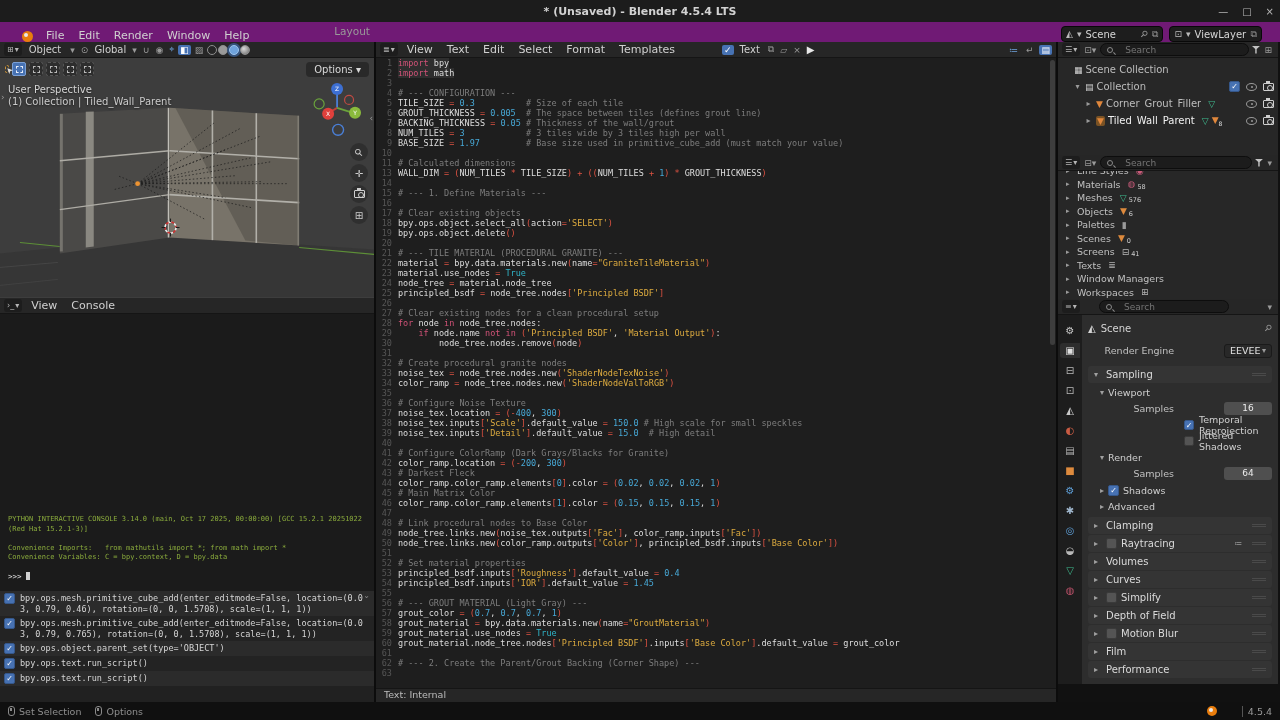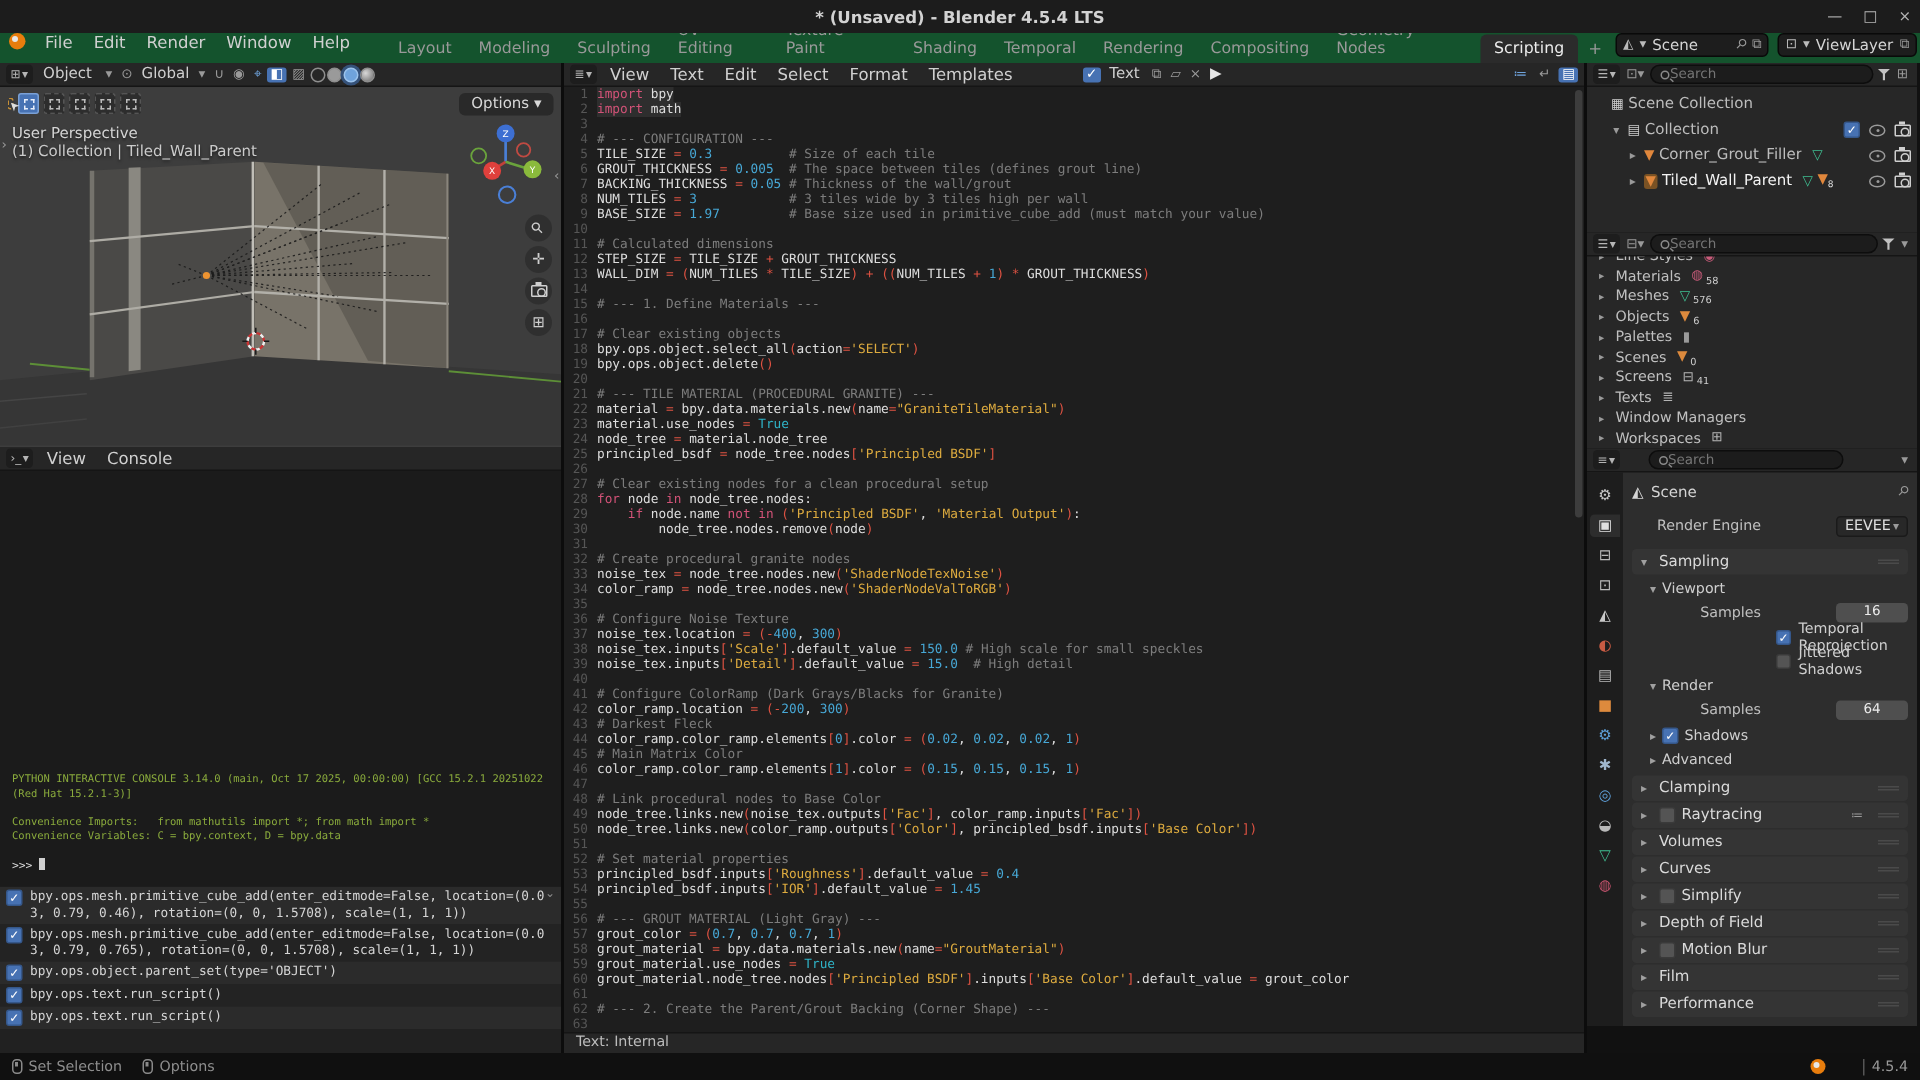--- a/index.html
+++ b/index.html
@@ -7,25 +7,25 @@
     font-family:"DejaVu Sans", sans-serif; font-size:11px; color:#c8c8c8; }
   .app { display:flex; flex-direction:column; width:1280px; height:720px; }
 
   
   .titlebar { height:22px; background:#1c1c1c; display:flex; align-items:center; justify-content:center; position:relative; flex:none; }
   .title-text { color:#d2d2d2; font-weight:bold; font-size:11px; }
   .win-controls { position:absolute; right:6px; top:0; height:22px; display:flex; align-items:center; gap:14px; color:#b5b5b5; font-size:10px; }
   .win-controls span { cursor:default; }
 
   
-  .menubar { height:20px; background:#14532d; display:flex; align-items:flex-start; padding:0 2px; flex:none; gap:2px; }
+  .menubar { height:20px; background:#701a75; display:flex; align-items:flex-end; padding:0 18px; flex:none; gap:2px; }
   .blogo { width:11px; height:11px; border-radius:50%; background:#e87d0d; position:relative; margin:0 4px; flex:none; }
   .blogo::after { content:""; position:absolute; left:2px; top:2px; width:4px; height:4px; border-radius:50%; background:#e8e8e8; }
   .menu-item { padding:2px 7px; color:#d0d0d0; border-radius:3px; }
-  .ws-tabs { display:flex; margin-left:14px; align-items:flex-end; height:20px; }
+  .ws-tabs { display:flex; margin-left:14px; align-items:flex-end; height:20px;flex-direction:column; }
   .ws-tab { padding:3px 9px 4px; color:#999; font-size:10.5px; border-radius:4px 4px 0 0; }
   .ws-tab.active { background:#2b2b2b; color:#ececec; }
   .ws-add { padding:3px 7px; color:#999; }
   .topbar-right { margin-left:auto; display:flex; gap:6px; align-items:center; }
   .id-selector { display:flex; align-items:center; background:#1d1d1d; border:1px solid #090909; border-radius:4px; height:16px; padding:0 4px; gap:4px; }
   .id-selector .glyph { font-size:9px; color:#bbb; }
   .id-selector .name { color:#d5d5d5; font-size:10px; min-width:52px; }
   .pin-icon { transform:rotate(45deg); display:inline-block; color:#999; font-size:9px; }
   .copy-icon { color:#999; font-size:9px; }
 
@@ -93,21 +93,21 @@
   .code-line { display:flex; height:10px; line-height:10px; font-size:8.5px; white-space:pre; }
   .code-line .ln { width:22px; text-align:right; color:#565656; padding-right:6px; flex:none; }
   .code-line .src { color:#dedede; }
   .code-line.selhl .src { background:#2e2e2e; }
   .src .k { color:#d15277; } .src .n { color:#47a8d6; } .src .s { color:#ddab3f; }
   .src .c { color:#7d7d7d; } .src .o { color:#de5242; } .src .b { color:#2fb3c7; }
   .ted-scroll { position:absolute; right:1px; top:2px; width:5px; height:285px; background:#4a4a4a; border-radius:3px; opacity:.7; }
   .ted-footer { height:14px; background:#262626; border-top:1px solid #151515; display:flex; align-items:flex-start; padding:0 8px; color:#bcbcbc; font-size:9.5px; flex:none; }
 
   
-  .searchbox { flex:1; display:flex; align-items:center; gap:0; background:#1c1c1c; border:1px solid #0d0d0d; border-radius:9px; height:13px; padding:0 6px; min-width:0; }
+  .searchbox { flex:1; display:flex; align-items:center; gap:12px; background:#1c1c1c; border:1px solid #0d0d0d; border-radius:9px; height:13px; padding:0 6px; min-width:0; }
   .searchbox input { background:transparent; border:none; outline:none; color:#9a9a9a; font-size:9px; width:100%; font-family:"DejaVu Sans", sans-serif; }
   .mag { width:6px; height:6px; border:1px solid #8a8a8a; border-radius:50%; position:relative; flex:none; }
   .mag::after { content:""; position:absolute; left:5px; top:5px; width:3px; height:1px; background:#8a8a8a; transform:rotate(45deg); }
   .funnel { width:9px; height:8px; background:#c2c2c2; clip-path:polygon(0 0,100% 0,58% 45%,58% 100%,42% 100%,42% 45%); flex:none; }
 
   
   .outliner1-body { height:97px; background:#272727; padding-top:3px; flex:none; }
   .ol-row { display:flex; align-items:center; height:17px; gap:3px; padding-right:4px; font-size:10px; color:#bdbdbd; }
   .ol-row .chev { width:9px; color:#9a9a9a; font-size:8px; text-align:center; flex:none; }
   .ol-row .gl { font-size:9px; flex:none; }
@@ -390,21 +390,20 @@
             <div class="code-line selhl"><span class="ln">2</span><span class="src"><span class="k">import</span> math</span></div>
             <div class="code-line"><span class="ln">3</span><span class="src"> </span></div>
             <div class="code-line"><span class="ln">4</span><span class="src"><span class="c"># --- CONFIGURATION ---</span></span></div>
             <div class="code-line"><span class="ln">5</span><span class="src">TILE_SIZE <span class="o">=</span> <span class="n">0.3</span>          <span class="c"># Size of each tile</span></span></div>
             <div class="code-line"><span class="ln">6</span><span class="src">GROUT_THICKNESS <span class="o">=</span> <span class="n">0.005</span>  <span class="c"># The space between tiles (defines grout line)</span></span></div>
             <div class="code-line"><span class="ln">7</span><span class="src">BACKING_THICKNESS <span class="o">=</span> <span class="n">0.05</span> <span class="c"># Thickness of the wall/grout</span></span></div>
             <div class="code-line"><span class="ln">8</span><span class="src">NUM_TILES <span class="o">=</span> <span class="n">3</span>            <span class="c"># 3 tiles wide by 3 tiles high per wall</span></span></div>
             <div class="code-line"><span class="ln">9</span><span class="src">BASE_SIZE <span class="o">=</span> <span class="n">1.97</span>         <span class="c"># Base size used in primitive_cube_add (must match your value)</span></span></div>
             <div class="code-line"><span class="ln">10</span><span class="src"> </span></div>
             <div class="code-line"><span class="ln">11</span><span class="src"><span class="c"># Calculated dimensions</span></span></div>
-            <div class="code-line"><span class="ln">12</span><span class="src">STEP_SIZE <span class="o">=</span> TILE_SIZE <span class="o">+</span> GROUT_THICKNESS</span></div>
             <div class="code-line"><span class="ln">13</span><span class="src">WALL_DIM <span class="o">=</span> <span class="o">(</span>NUM_TILES <span class="o">*</span> TILE_SIZE<span class="o">)</span> <span class="o">+</span> <span class="o">(</span><span class="o">(</span>NUM_TILES <span class="o">+</span> <span class="n">1</span><span class="o">)</span> <span class="o">*</span> GROUT_THICKNESS<span class="o">)</span></span></div>
             <div class="code-line"><span class="ln">14</span><span class="src"> </span></div>
             <div class="code-line"><span class="ln">15</span><span class="src"><span class="c"># --- 1. Define Materials ---</span></span></div>
             <div class="code-line"><span class="ln">16</span><span class="src"> </span></div>
             <div class="code-line"><span class="ln">17</span><span class="src"><span class="c"># Clear existing objects</span></span></div>
             <div class="code-line"><span class="ln">18</span><span class="src">bpy.ops.object.select_all<span class="o">(</span>action<span class="o">=</span><span class="s">'SELECT'</span><span class="o">)</span></span></div>
             <div class="code-line"><span class="ln">19</span><span class="src">bpy.ops.object.delete<span class="o">(</span><span class="o">)</span></span></div>
             <div class="code-line"><span class="ln">20</span><span class="src"> </span></div>
             <div class="code-line"><span class="ln">21</span><span class="src"><span class="c"># --- TILE MATERIAL (PROCEDURAL GRANITE) ---</span></span></div>
             <div class="code-line"><span class="ln">22</span><span class="src">material <span class="o">=</span> bpy.data.materials.new<span class="o">(</span>name<span class="o">=</span><span class="s">"GraniteTileMaterial"</span><span class="o">)</span></span></div>

